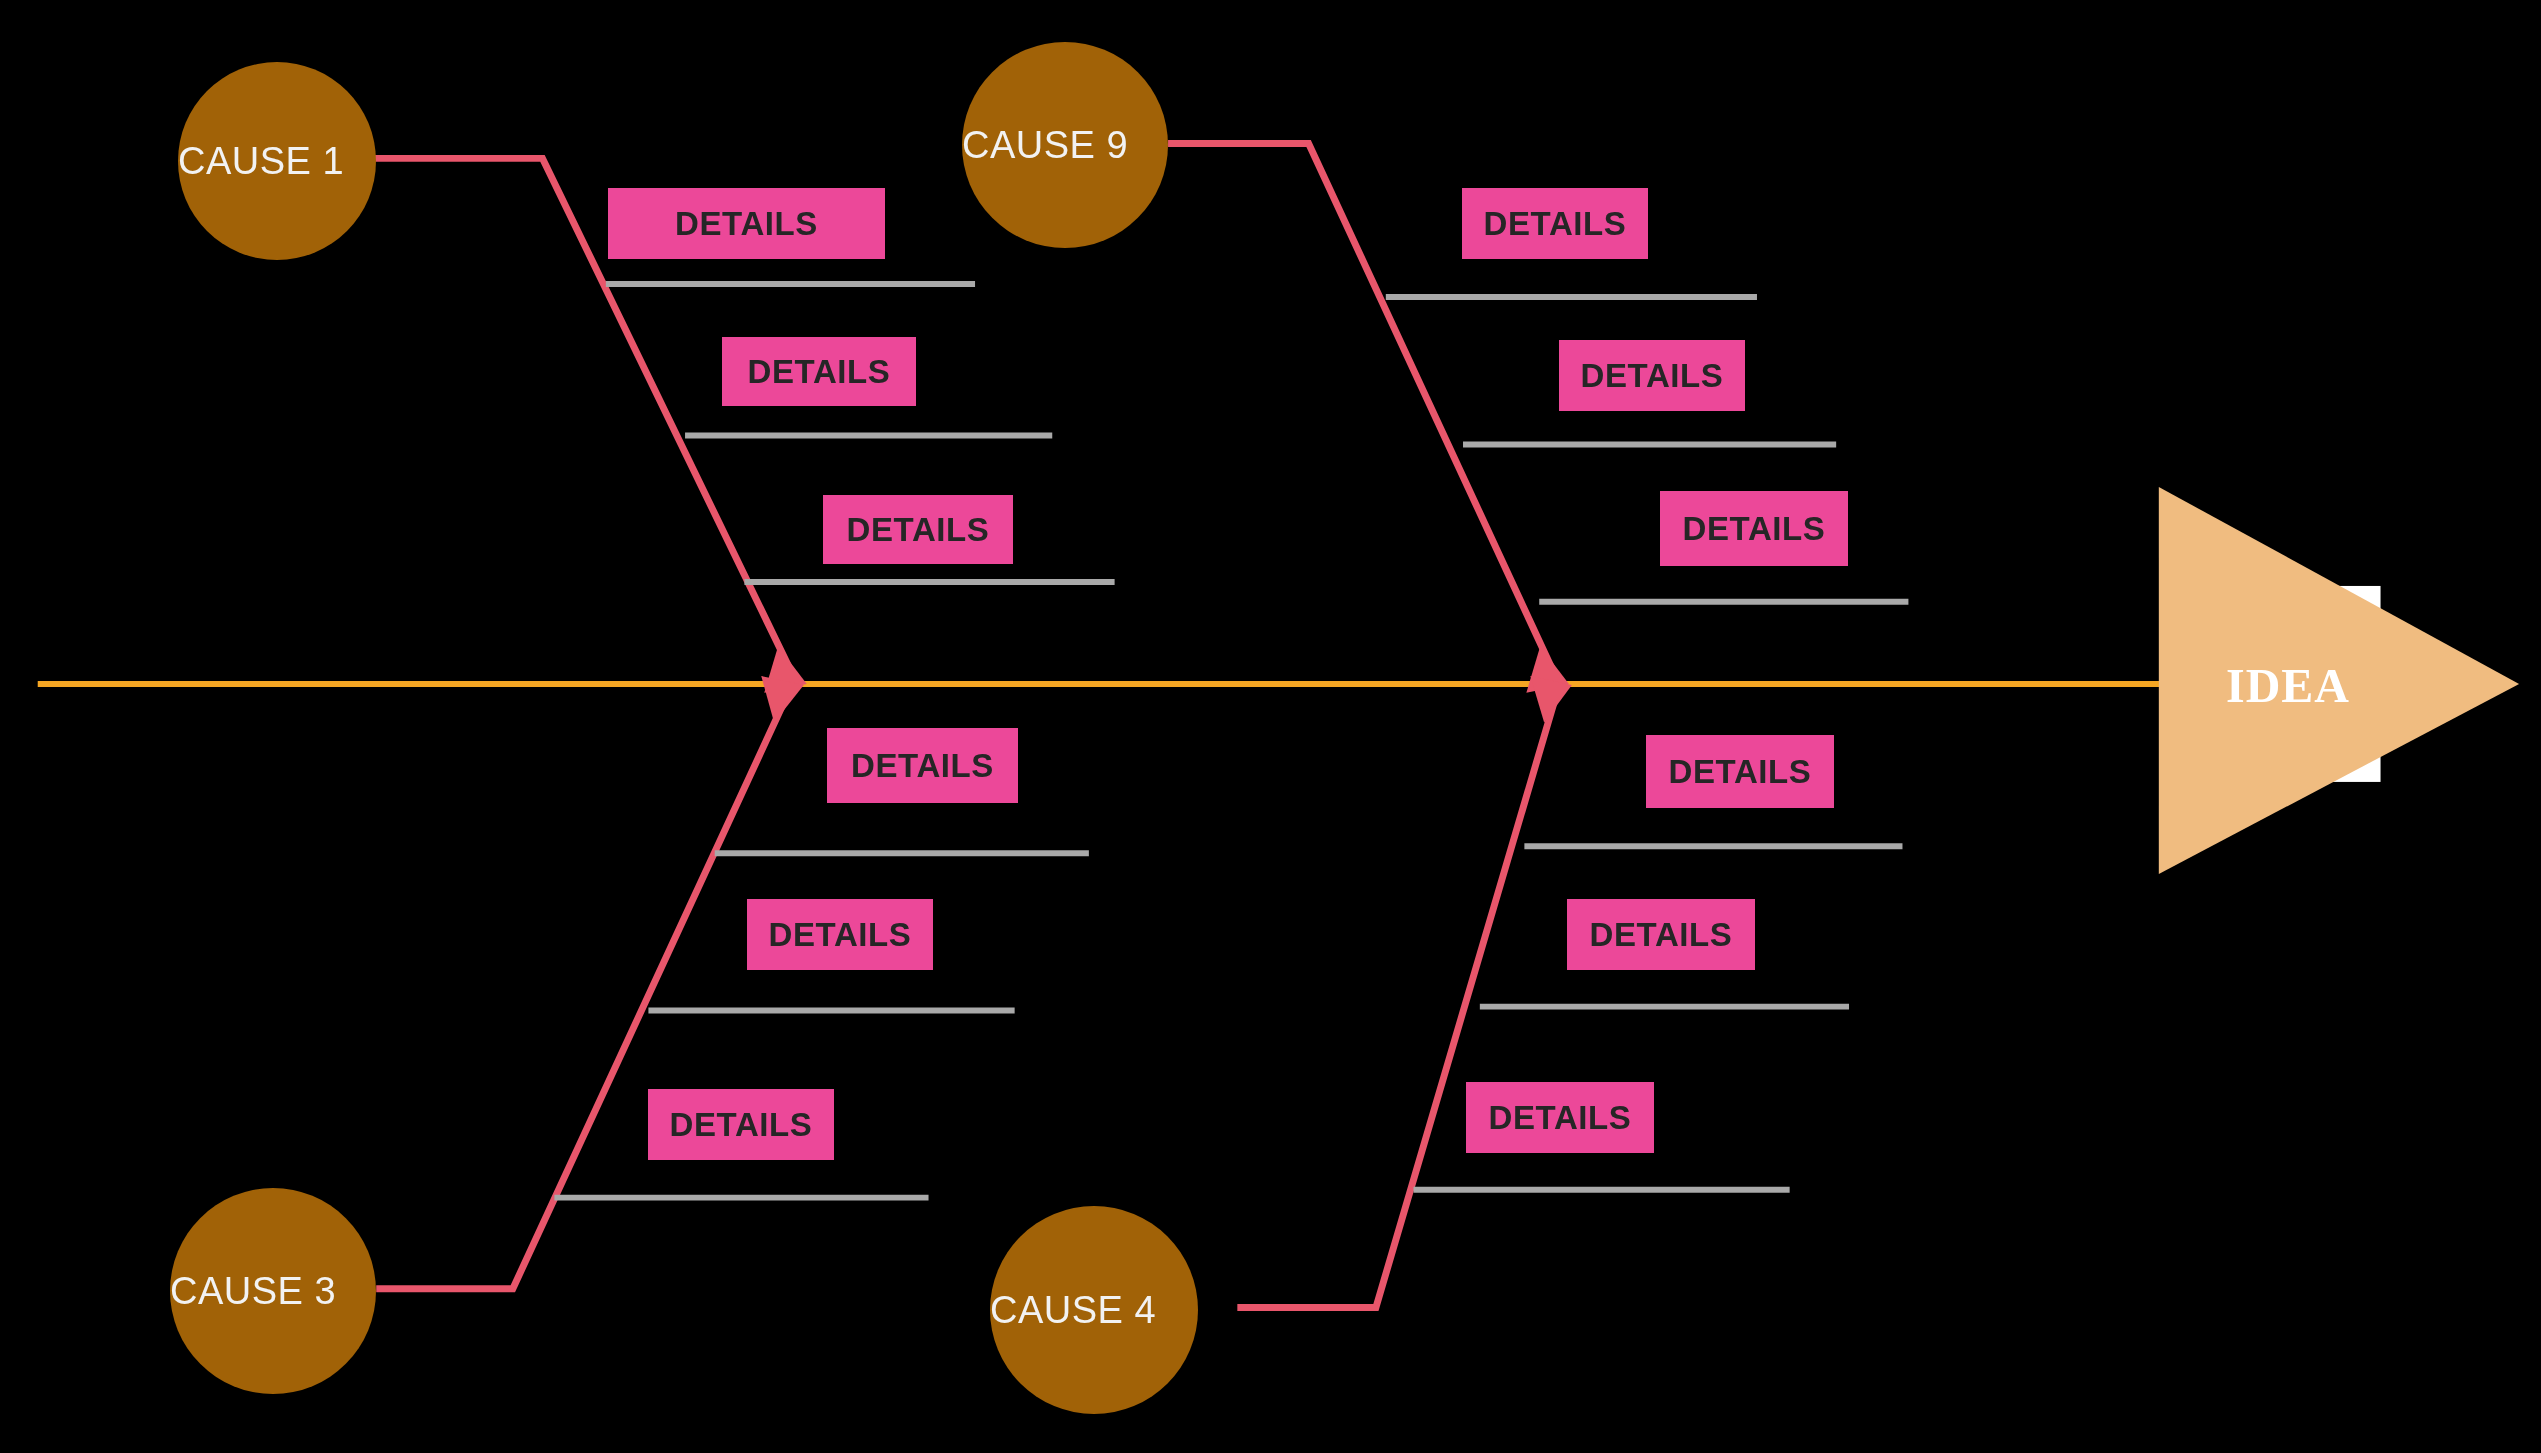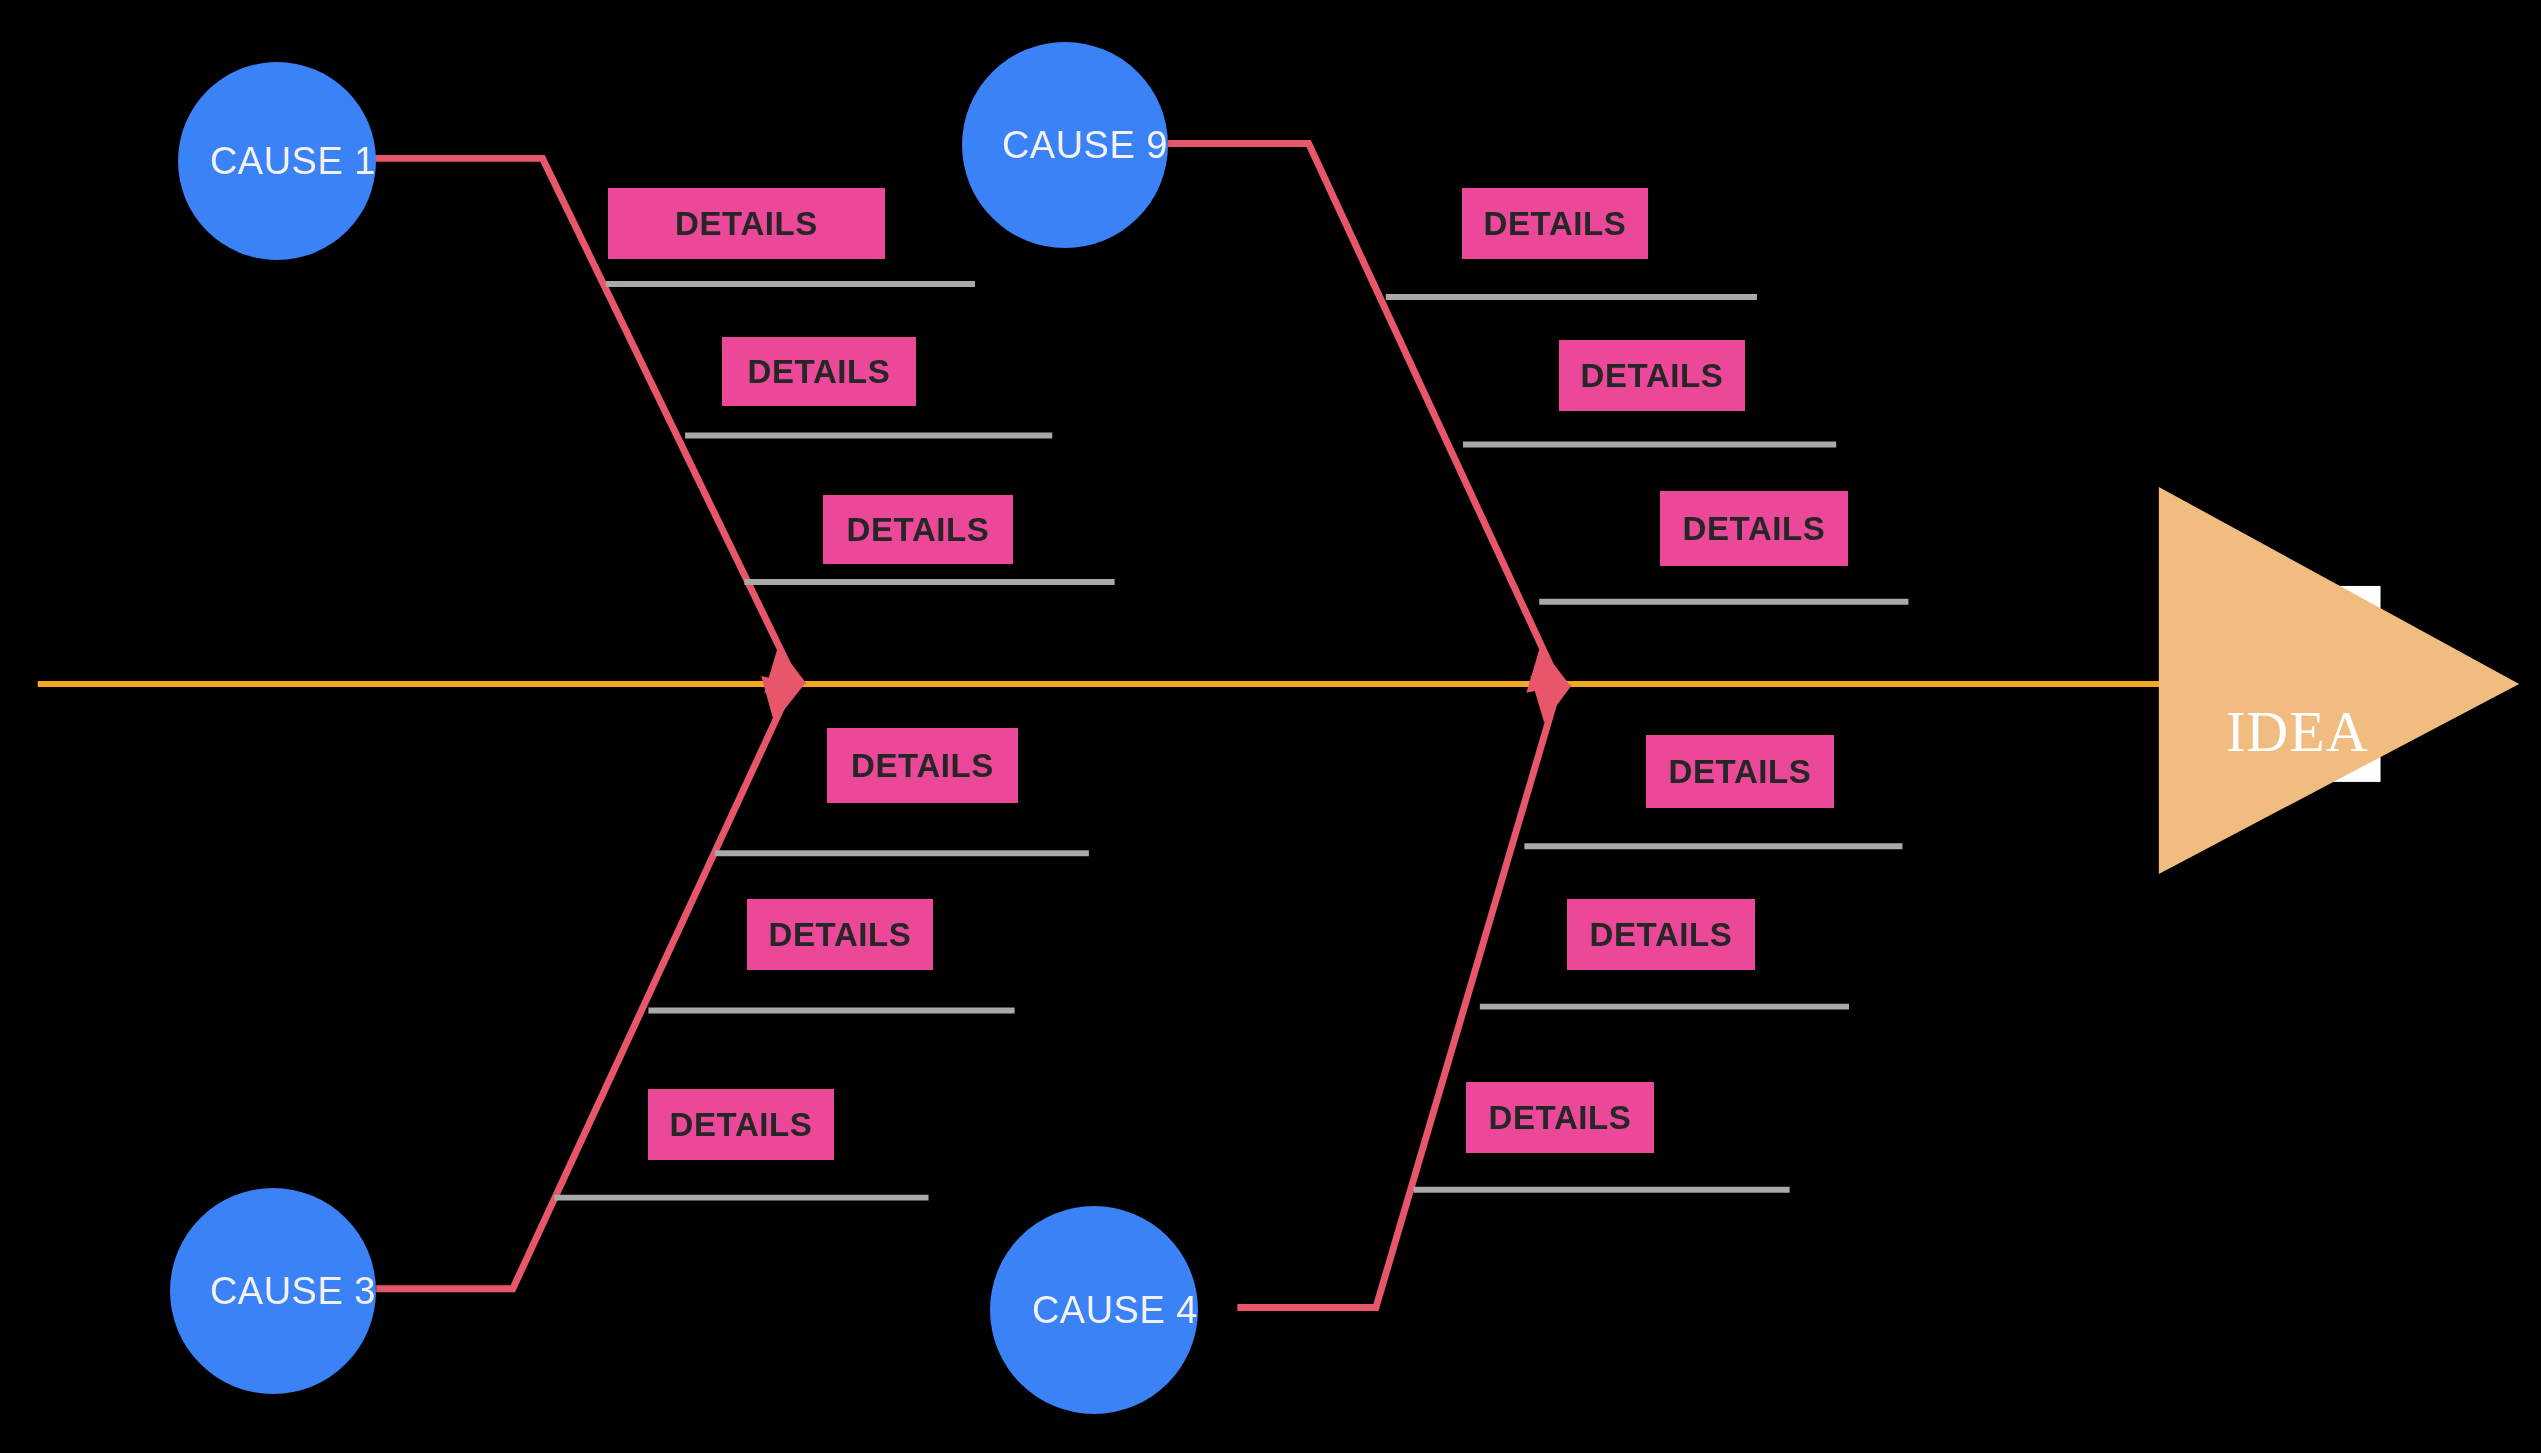--- a/index.html
+++ b/index.html
@@ -23,24 +23,24 @@
   #wires {
     position: absolute;
     left: 0;
     top: 0;
     width: 2541px;
     height: 1453px;
   }
   .cause-node {
     position: absolute;
     border-radius: 50%;
-    background: #3b82f6;
+    background: #a16207;
     display: flex;
     align-items: center;
-    justify-content: flex-end;
+    justify-content: flex-start;
     color: #F2F2F2;
     font-family: "Liberation Sans", sans-serif;
     font-size: 38px;
     font-weight: 400;
     letter-spacing: 0.5px;
     white-space: nowrap;
   }
   .detail-box {
     position: absolute;
     background: #ec4899;
@@ -51,25 +51,24 @@
     font-family: "Liberation Sans", sans-serif;
     font-size: 33px;
     font-weight: 700;
     letter-spacing: 0.6px;
     white-space: nowrap;
   }
   .idea-label {
     position: absolute;
     color: #FFFFFF;
     font-family: "Liberation Serif", serif;
-    font-size: 58px;
-    font-weight: 400;
+    font-size: 48px;
+    font-weight: 700;
     letter-spacing: 1px;
     white-space: nowrap;
-    margin-top: 40px;
   }
 </style>
 </head>
 <body>
 
 <div id="stage">
 
   <svg id="wires" viewBox="0 0 2567 1468">
 
     <line x1="38" y1="691" x2="2400" y2="691" stroke="#F5A623" stroke-width="6"></line>

